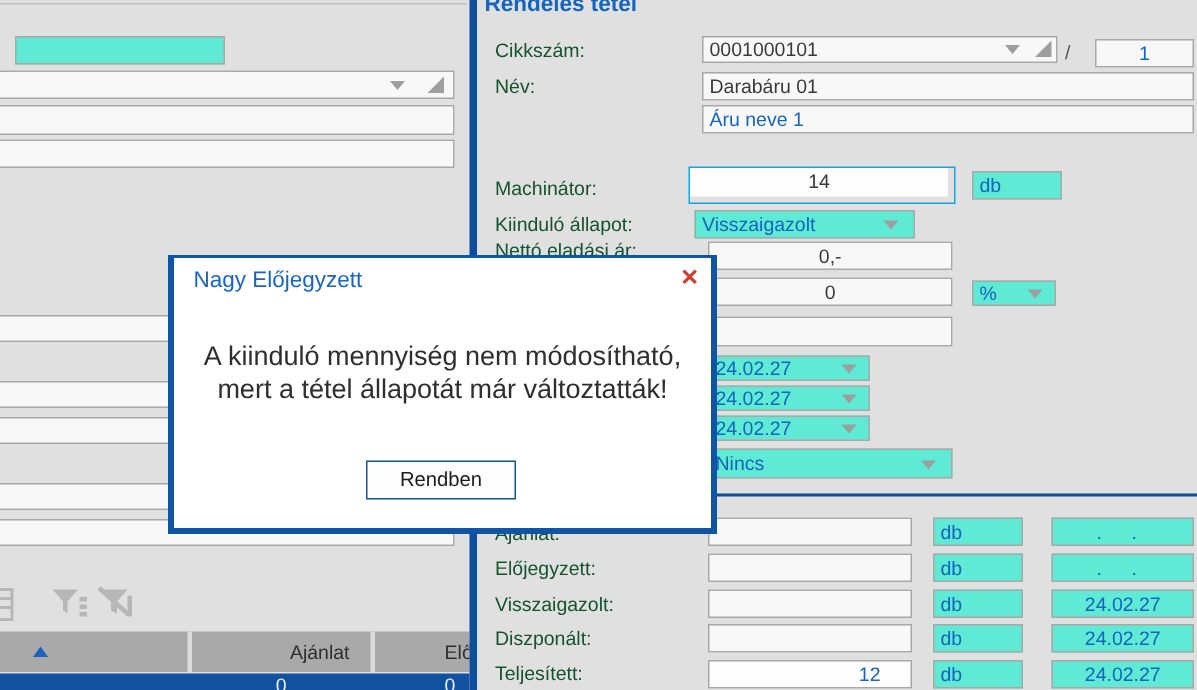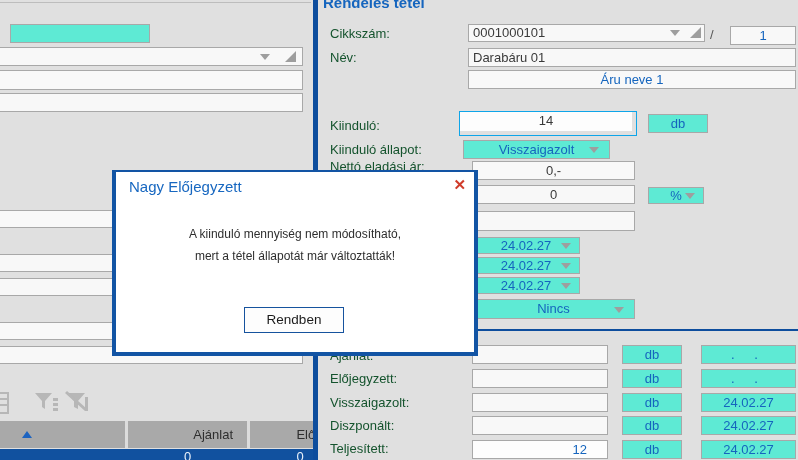--- a/index.html
+++ b/index.html
@@ -2,34 +2,34 @@
 <html><head>
 <meta charset="utf-8">
 <style>
   * { margin:0; padding:0; box-sizing:border-box; }
   html,body { width:798px; height:460px; overflow:hidden; }
   body { font-family:"Liberation Sans", sans-serif; font-size:13px; background:#e0e0e0; color:#3a3a3a; }
   #screen { position:relative; width:798px; height:460px; background:#e0e0e0; overflow:hidden; }
   .abs { position:absolute; }
   .fld { position:absolute; background:#f8f8f8; border:1px solid #a8a8a8; height:19px; line-height:17px; padding:0 4px; color:#3a3a3a; }
   .ro  { background:#5eead4; }
-  .blue { color:#1565be;text-align:center; }
+  .blue { color:#1565be; }
   .lbl { position:absolute; color:#14532d; white-space:nowrap; }
   .center { text-align:center; }
   .right { text-align:right; }
   .dar { position:absolute; width:0; height:0; border-left:5px solid transparent; border-right:5px solid transparent; border-top:6px solid #9e9e9e; top:6px; }
   .cor { position:absolute; width:0; height:0; border-bottom:11px solid #9e9e9e; border-left:11px solid transparent; top:3px; }
   .vdivider { position:absolute; left:313px; top:0; width:5px; height:460px; background:#0d4d9d; }
   .hdivider { position:absolute; left:478px; top:329px; width:320px; height:2px; background:#0d4d9d; }
   
   #dialog { position:absolute; left:112px; top:170px; width:366px; height:186px; background:#ffffff;
             border:4px solid #1254a4; border-top-width:2px; z-index:20; }
   #dialog .dtitle { position:absolute; left:13px; top:6px; font-size:15px; color:#1767c0; }
   #dialog .dclose { position:absolute; right:8px; top:4px; font-size:15px; font-weight:bold; color:#d03b2a; cursor:default; }
-  #dialog .dmsg { position:absolute; left:0; width:100%; text-align:center; color:#2e2e2e; font-size:12px; }
+  #dialog .dmsg { position:absolute; left:0; width:100%; text-align:center; color:#2e2e2e; font-size:18px; }
   #dialog .dbtn { position:absolute; left:128px; top:135px; width:100px; height:26px; background:#fdfdfd;
                   border:1px solid #16539e; font-size:13.5px; color:#1b1b1b; text-align:center; line-height:24px; }
   
   .thead { position:absolute; left:0; top:421px; width:313px; height:27px; background:#a9a9a9; overflow:hidden; }
   .thcell { position:absolute; top:0; height:27px; line-height:27px; color:#2e2e2e; }
   .tsep { position:absolute; top:0; width:3px; height:27px; background:#dcdcdc; }
   .trow { position:absolute; left:0; top:449px; width:313px; height:11px; background:#11519f; overflow:hidden; }
   .trow .cell { position:absolute; top:0; color:#eaf1fa; line-height:16px; }
   .sortup { position:absolute; left:22px; top:10px; width:0; height:0;
             border-left:5px solid transparent; border-right:5px solid transparent; border-bottom:7px solid #1c63c0; }
@@ -98,21 +98,21 @@
     <span class="dar" style="right:24px; top:5px;"></span>
     <span class="cor" style="right:3px; top:2px;"></span>
   </div>
   <span class="lbl" style="left:710px; top:27px; color:#555;">/</span>
   <div class="fld center blue" style="left:730px; top:26px; width:66px;">1</div>
 
   <span class="lbl" style="left:330px; top:50px;">Név:</span>
   <div class="fld" style="left:468px; top:48px; width:328px;">Darabáru 01</div>
   <div class="fld blue" style="left:468px; top:70px; width:328px;">Áru neve 1</div>
 
-  <span class="lbl" style="left:330px; top:118px;">Kiinduló:</span>
+  <span class="lbl" style="left:330px; top:118px;">Machinátor:</span>
   <div class="abs" style="left:459px; top:111px; width:178px; height:25px; border:1px solid #0ea5e9;">
     <div class="fld center" style="left:0; top:0; width:172px; border:none; background:#fdfdfd;">14</div>
   </div>
   <div class="fld ro blue" style="left:648px; top:114px; width:60px;">db</div>
 
   <span class="lbl" style="left:330px; top:142px;">Kiinduló állapot:</span>
   <div class="fld ro blue" style="left:463px; top:140px; width:147px;">
     <span>Visszaigazolt</span>
     <span class="dar" style="right:10px;"></span>
   </div>

